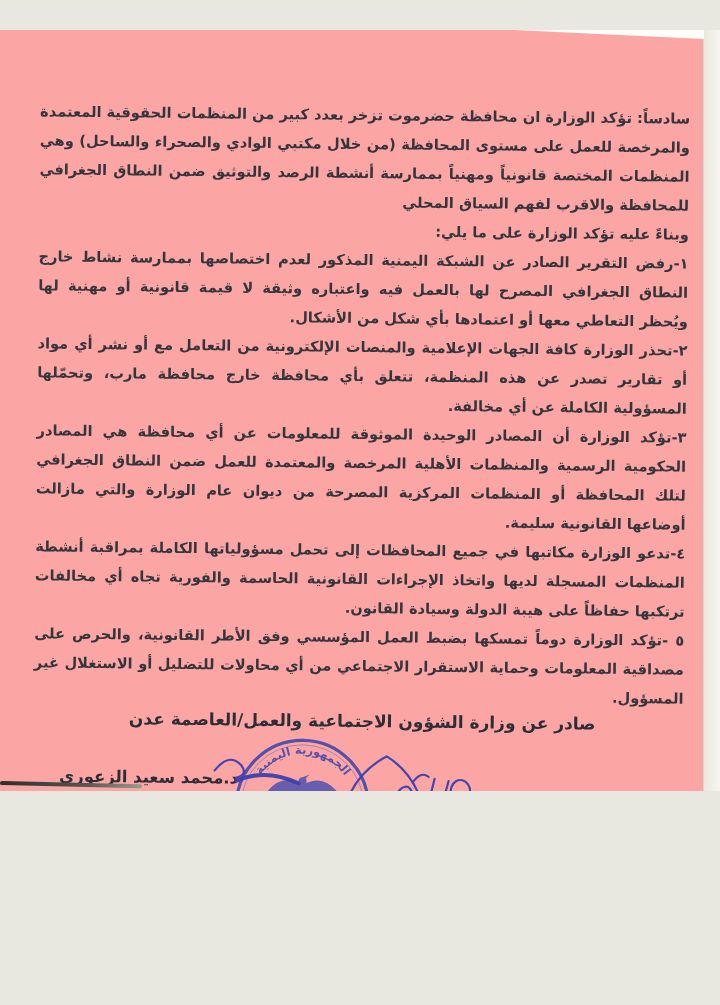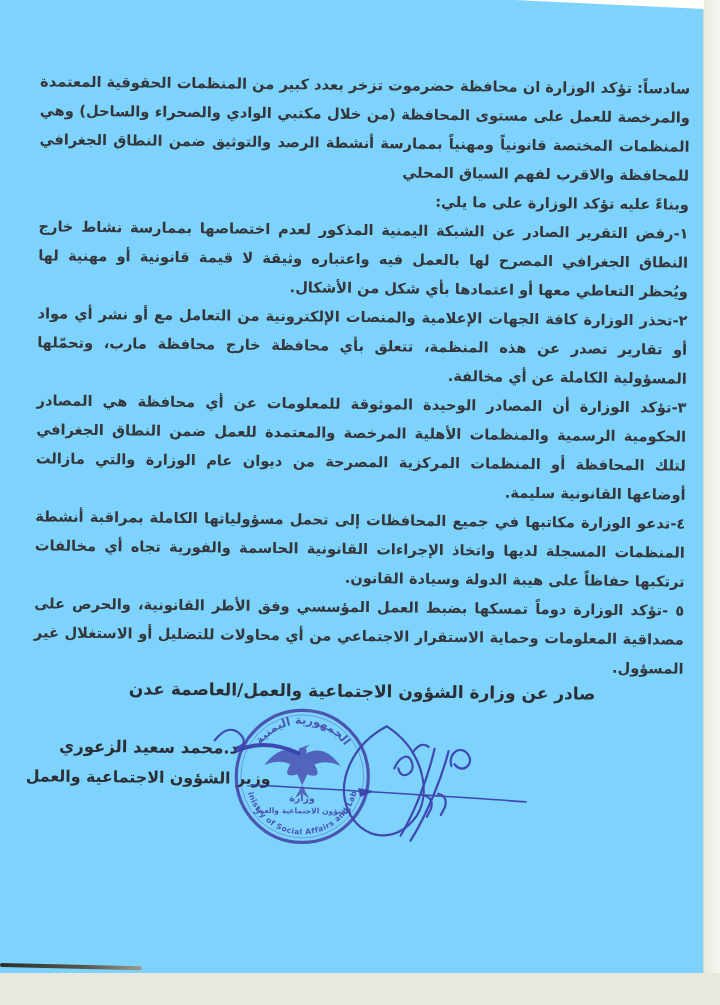--- a/index.html
+++ b/index.html
@@ -1,20 +1,21 @@
 <!DOCTYPE html>
 <html lang="ar"><head>
 <meta charset="utf-8">
 <title>Document</title>
 <style>
   html,body{margin:0;padding:0;background:#e8e8e0;}
   .page{
-    position:relative;width:720px;height:973px;overflow:hidden;
-    background:#7dd3fc;
+    position:relative;width:720px;height:761px;overflow:hidden;
+    background:#fca5a5;
     font-family:"DejaVu Sans","Liberation Sans",sans-serif;
+    margin-top:30px;
   }
   .tilt{position:absolute;inset:0;transform:rotate(0.65deg);transform-origin:360px 450px;}
   .letter-body{
     position:absolute;top:70px;right:34px;width:650px;
     direction:rtl;text-align:justify;
     color:#35363c;font-size:14.6px;font-weight:700;line-height:29px;
   }
   .letter-body p{margin:0;padding:0;}
   .issued-line{
     position:absolute;top:681px;left:40px;width:650px;

